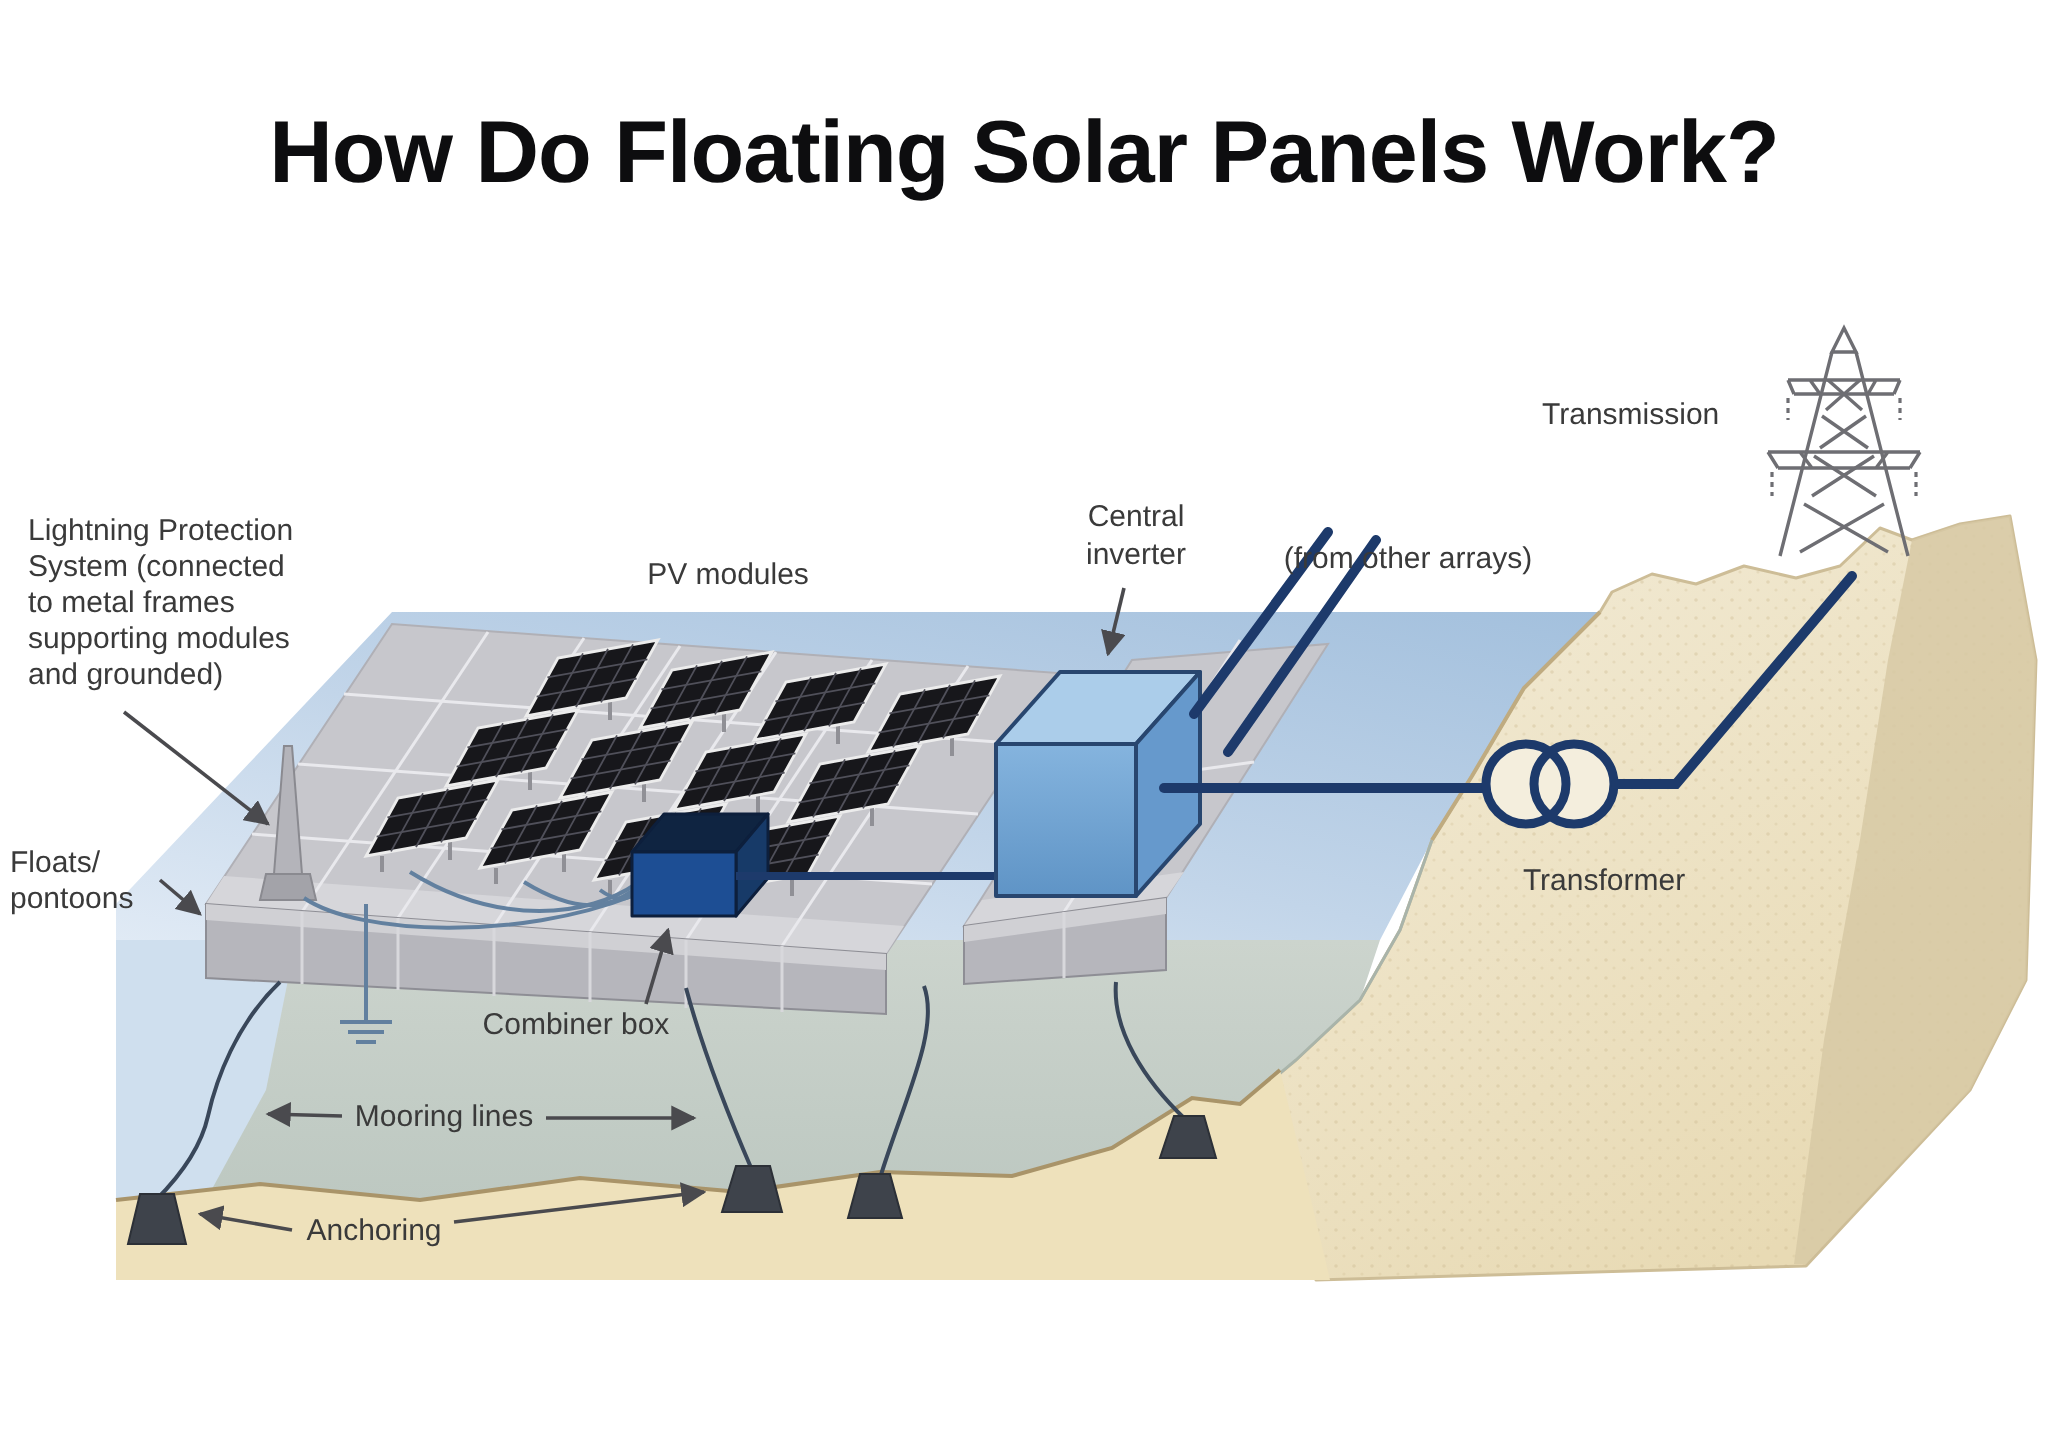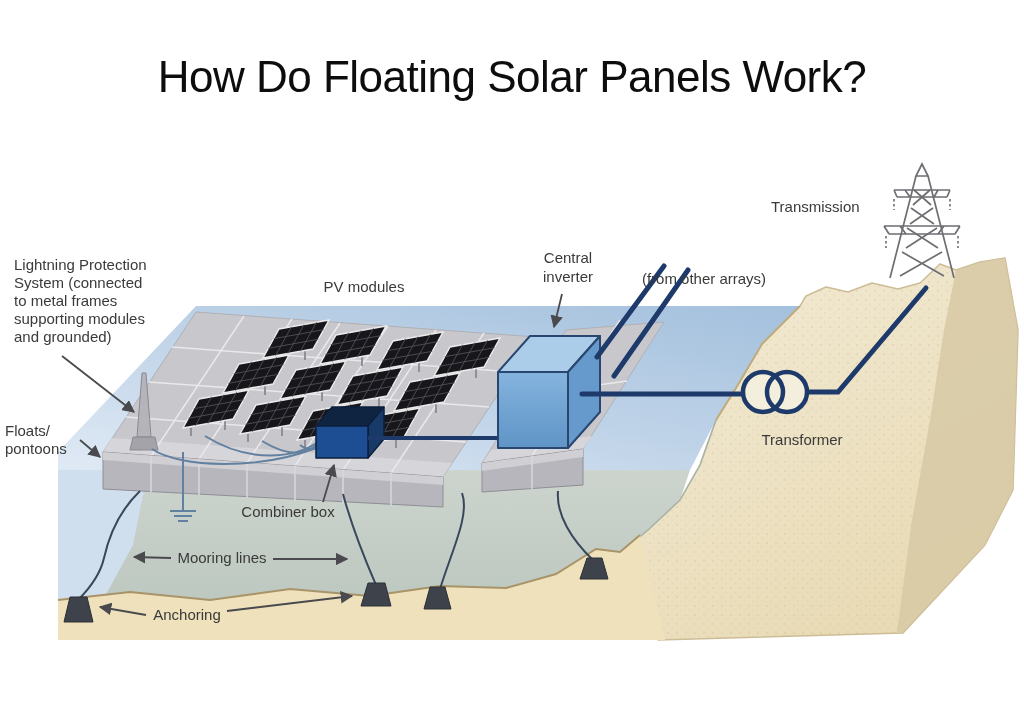--- a/index.html
+++ b/index.html
@@ -1,19 +1,19 @@
 <!DOCTYPE html>
 <html><head>
 <meta charset="utf-8">
 <style>
   html,body{margin:0;padding:0;background:#ffffff;}
   .stage{position:relative;width:1024px;height:724px;background:#ffffff;overflow:hidden;
          font-family:"Liberation Sans",sans-serif;}
   .title{position:absolute;top:52px;left:0;right:0;margin:0;text-align:center;
-         font-size:44px;font-weight:400;letter-spacing:-0.5px;color:#0d0d0f;
+         font-size:44px;font-weight:700;letter-spacing:-0.5px;color:#0d0d0f;
          font-family:"Liberation Sans",sans-serif;}
   svg.diagram{position:absolute;left:0;top:0;}
   .lbl{font-size:15px;fill:#3a3a3a;font-family:"Liberation Sans",sans-serif;}
   .larrow{stroke:#4a4a4e;stroke-width:1.8;fill:none;}
   .moor{stroke:#39475a;stroke-width:2;fill:none;}
   .wire{stroke:#62809f;stroke-width:2;fill:none;}
   .power{stroke:#1d3a6b;stroke-width:5;fill:none;stroke-linecap:round;}
   .seam{stroke:#e9e9ed;stroke-width:1.5;}
   .fseam{stroke:#d8d8dc;stroke-width:1.5;}
   .tower{stroke:#6e6e73;stroke-width:1.7;fill:none;}

